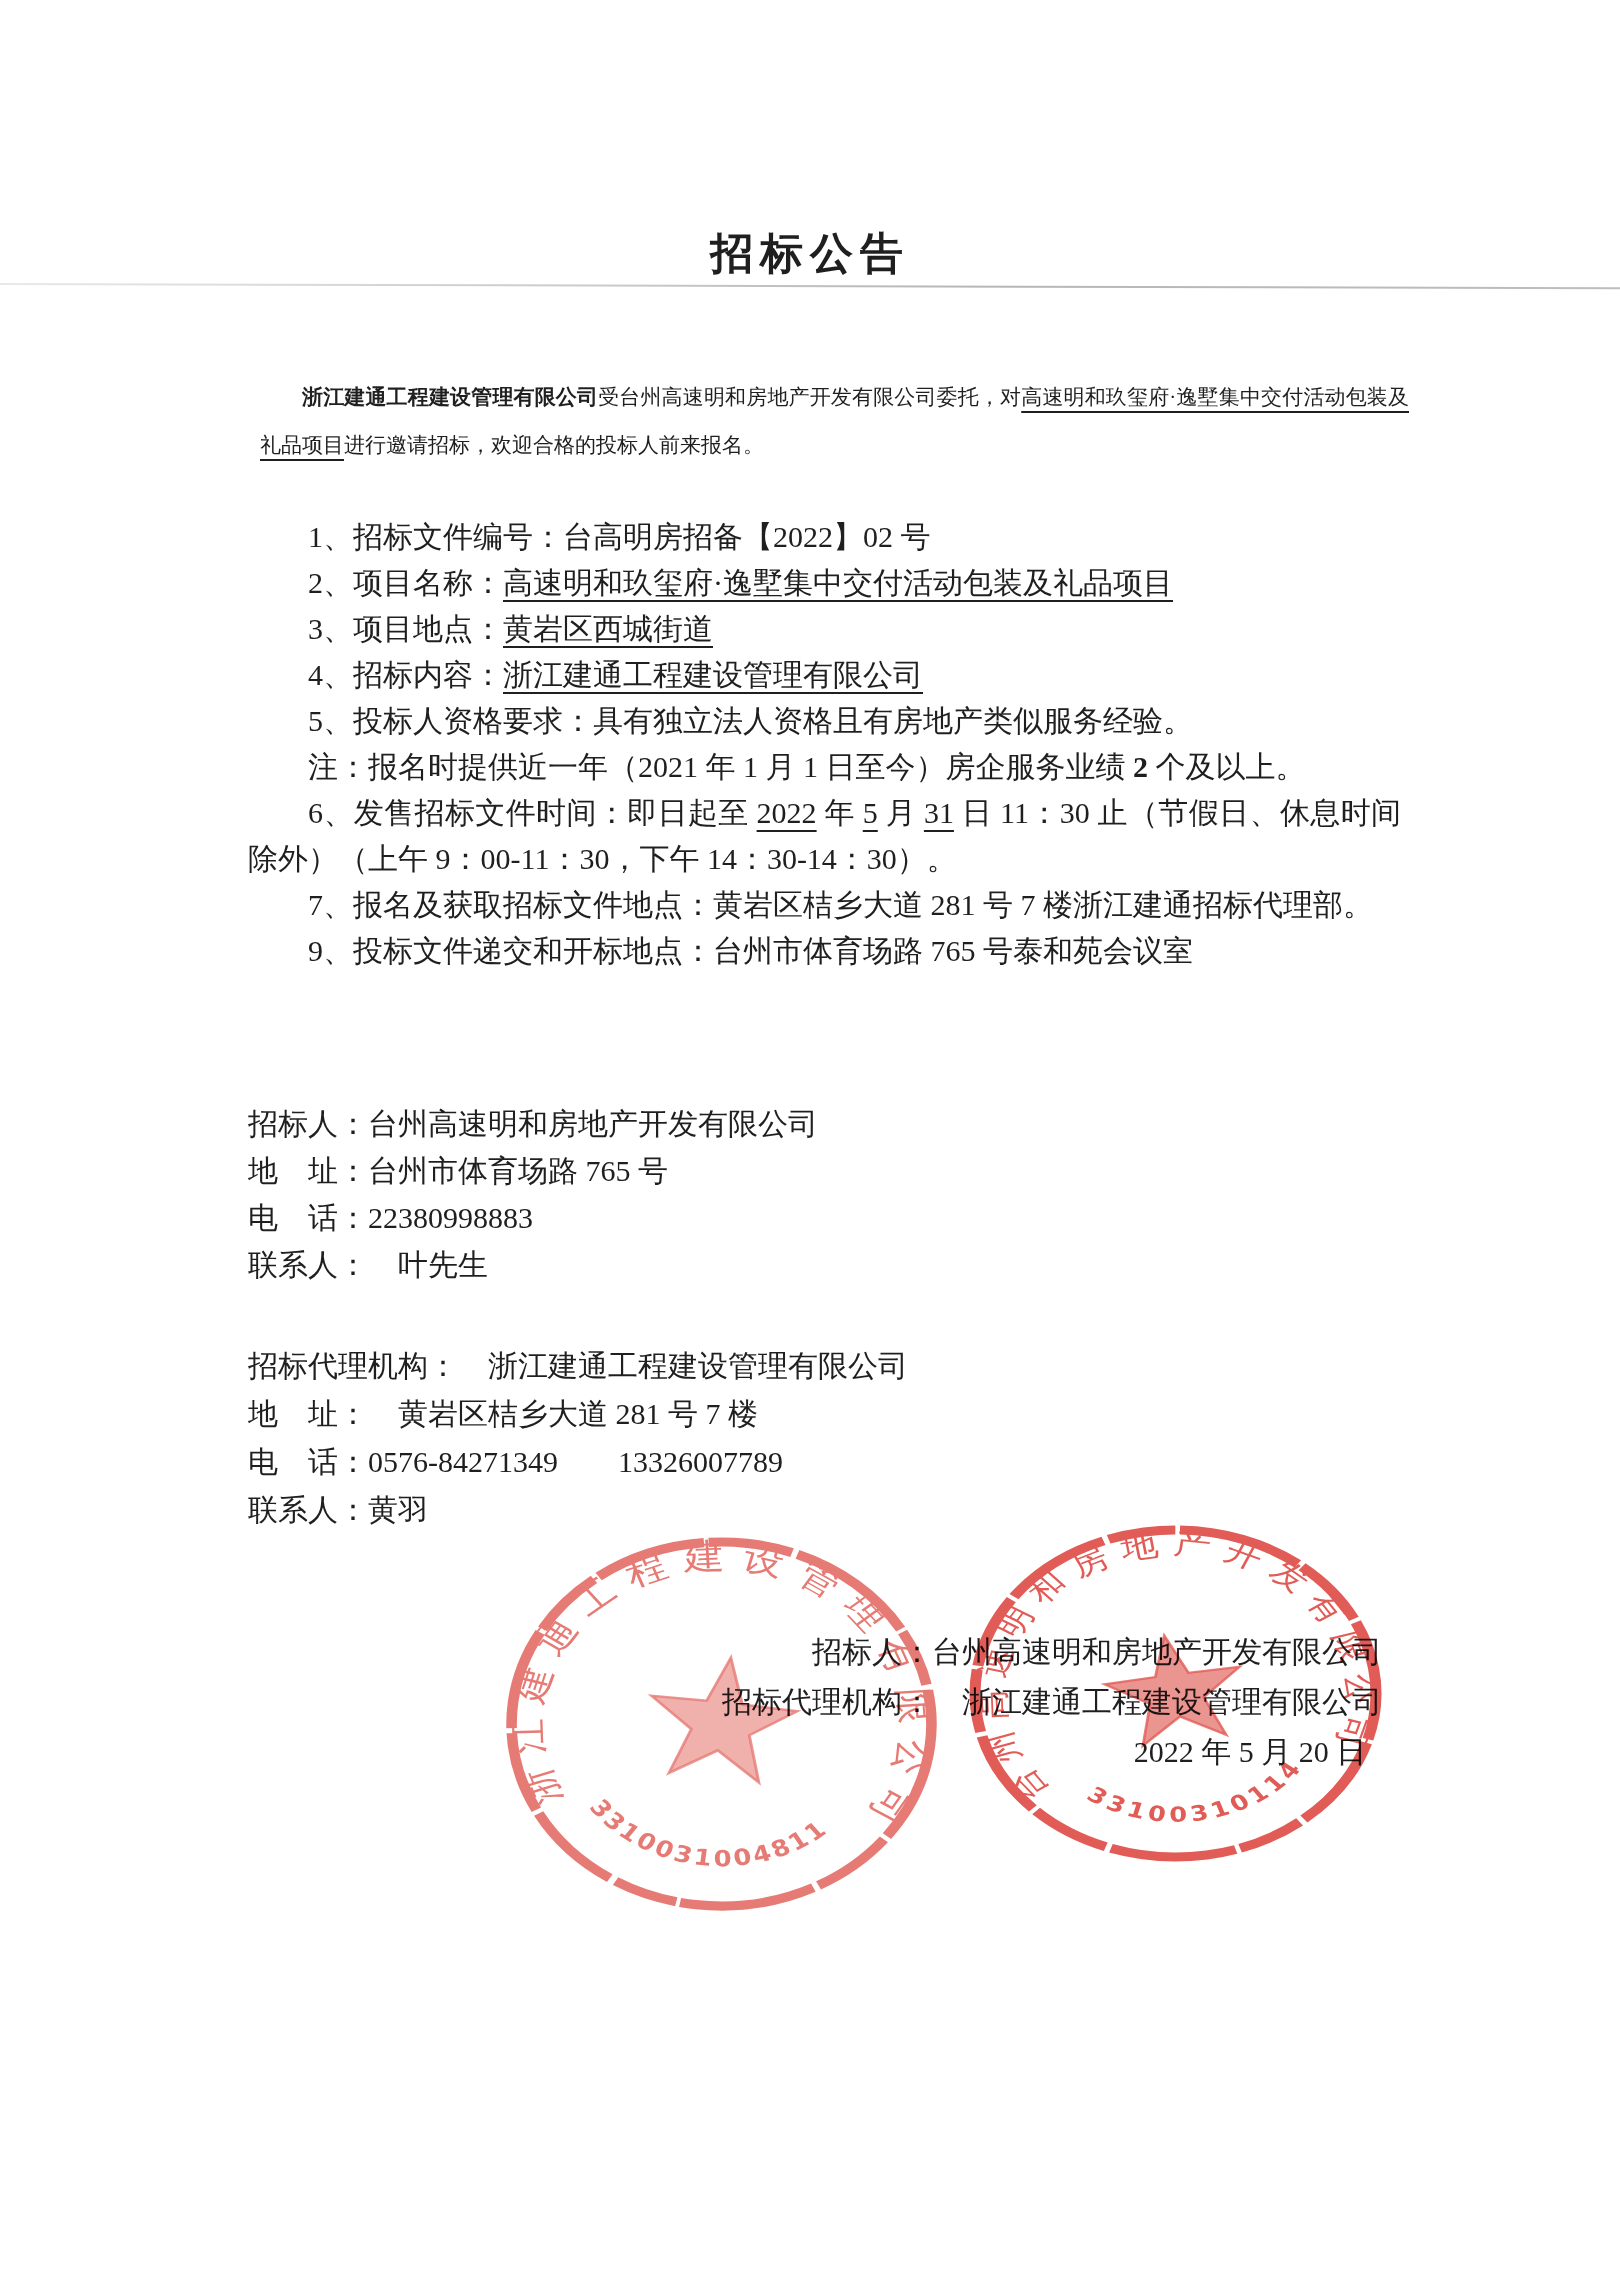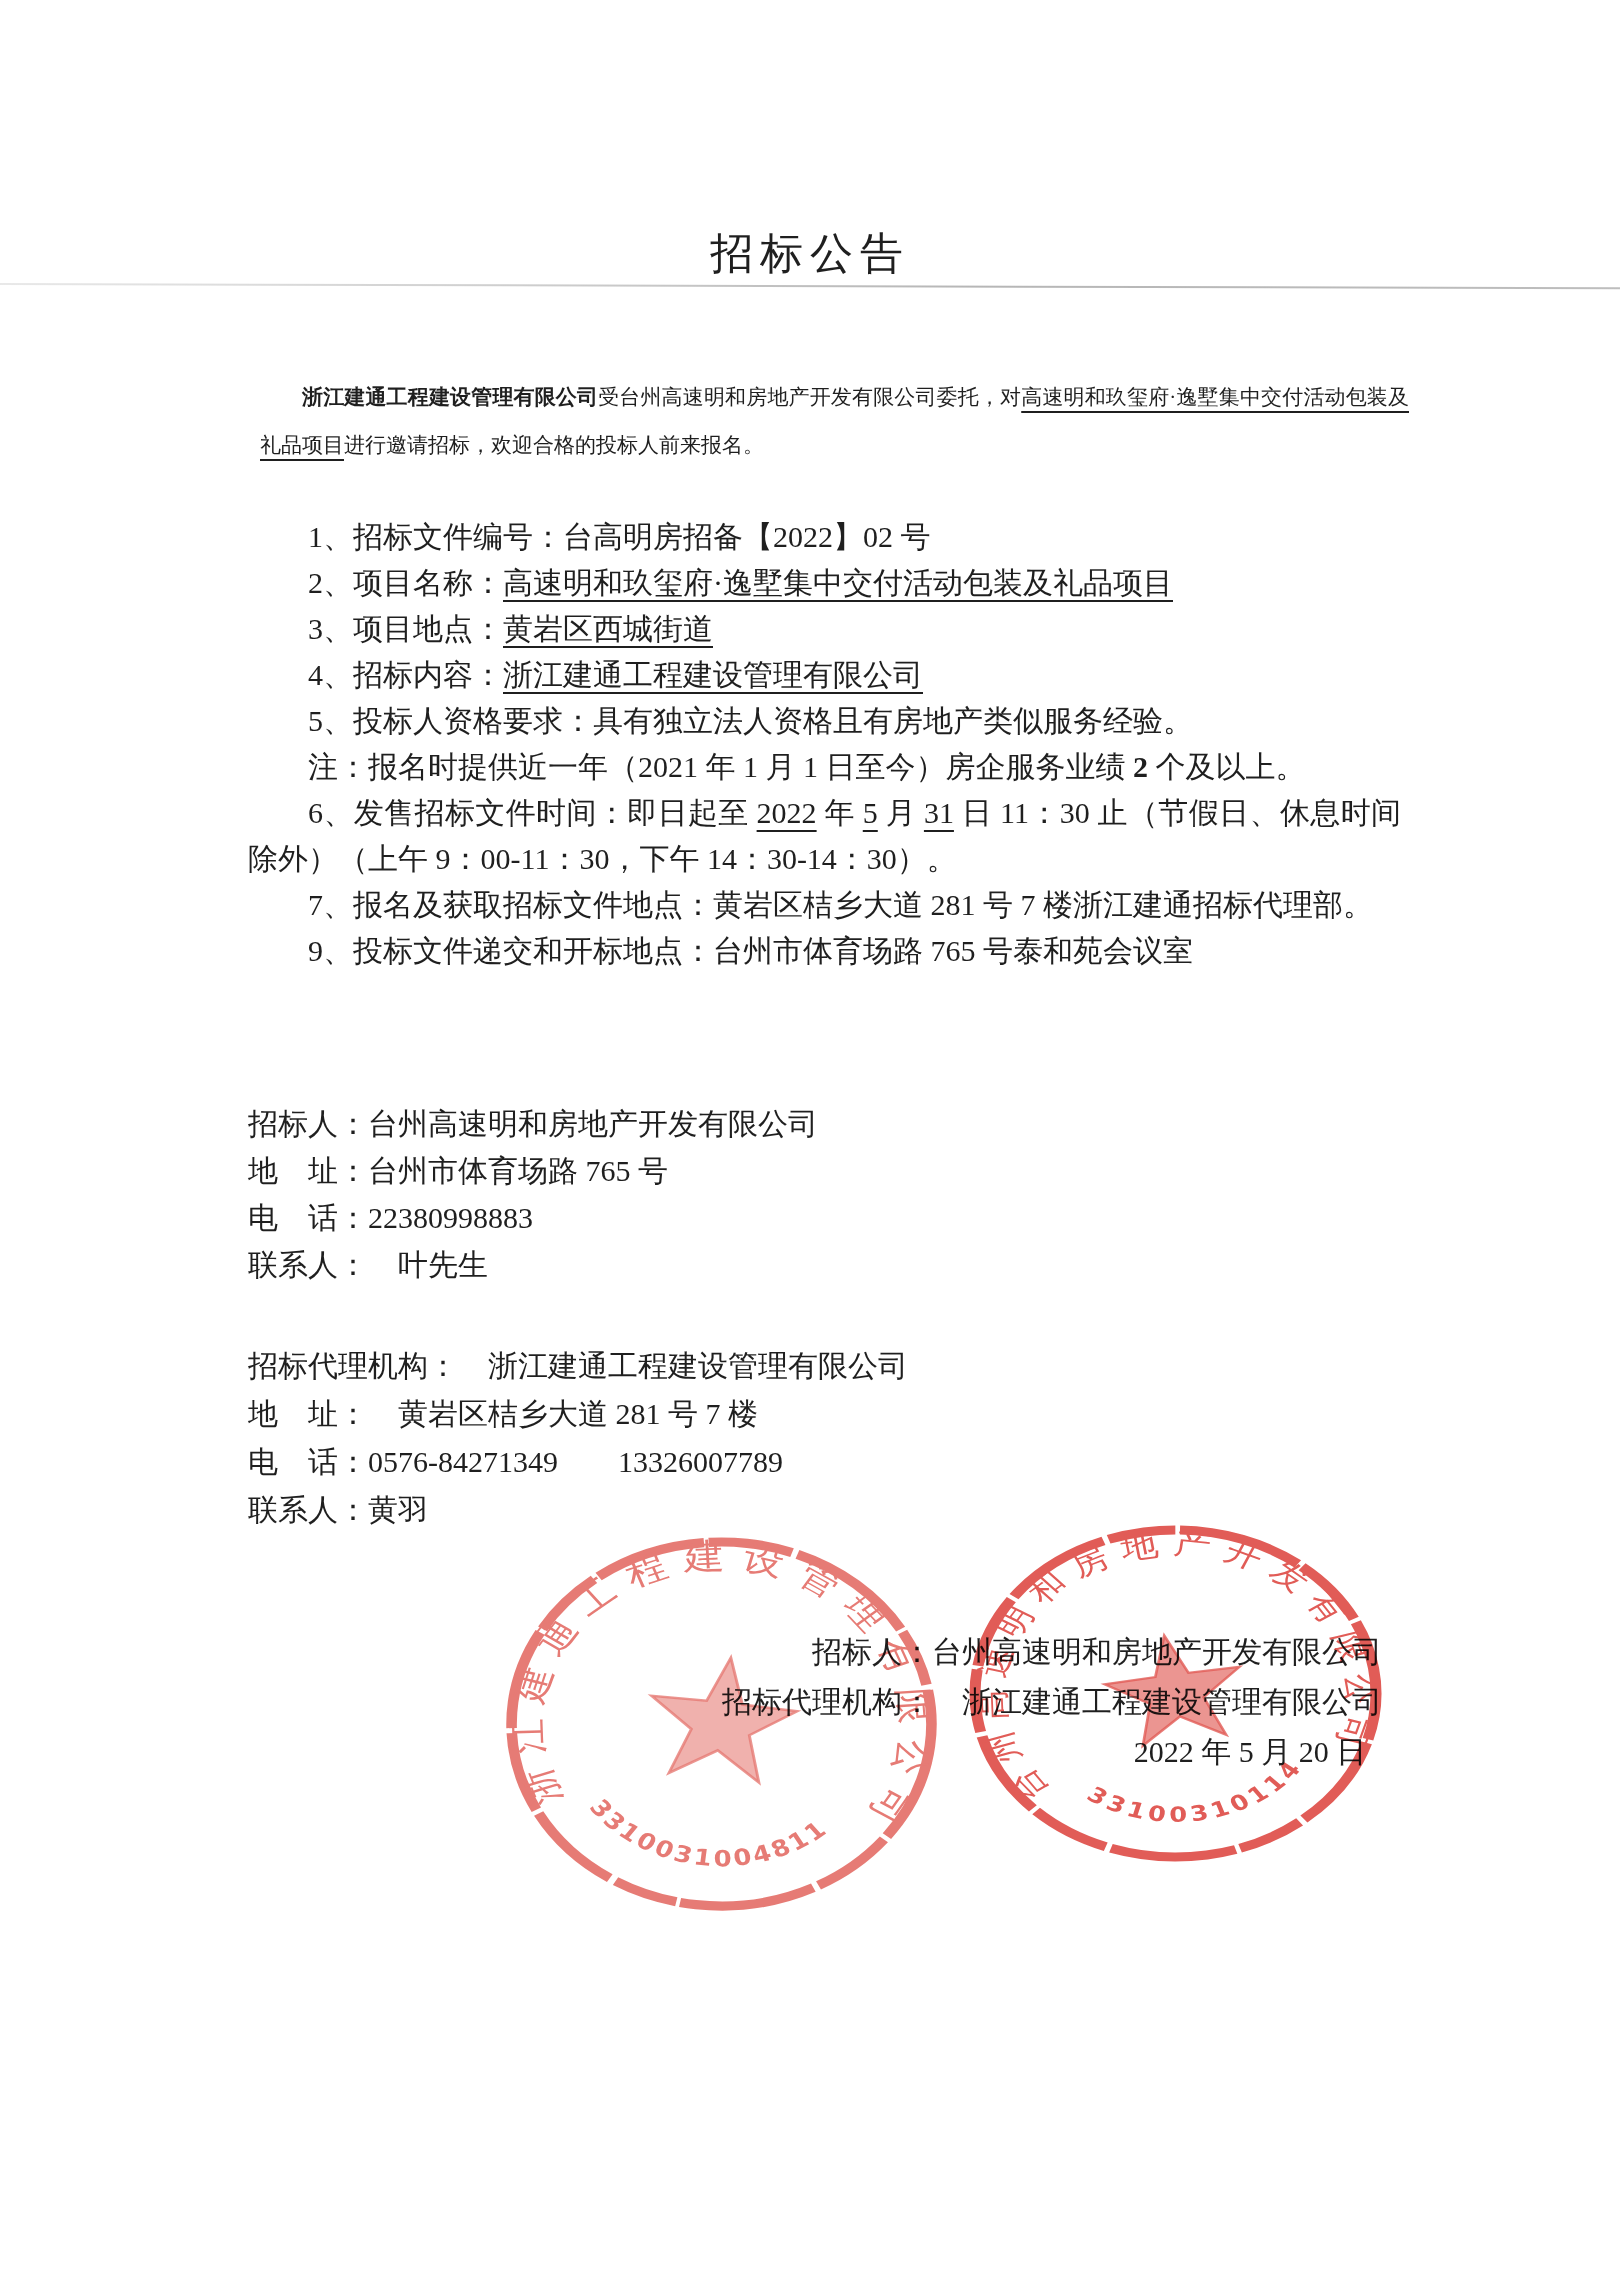--- a/index.html
+++ b/index.html
@@ -7,21 +7,21 @@
     position:relative;
     width:1620px;height:2292px;
     background:#ffffff;
     font-family:"Liberation Serif","DejaVu Serif",serif;
     color:#1f1f1f;
     overflow:hidden;
   }
   .title{
     position:absolute;top:225px;left:0;width:100%;
     margin:0;text-align:center;
-    font-size:43px;font-weight:400;letter-spacing:6.9px;
+    font-size:43px;font-weight:700;letter-spacing:6.9px;
   }
   .hairline{
     position:absolute;top:283px;left:0;width:1627px;height:2px;
     background:linear-gradient(to right,rgba(130,130,130,.18),rgba(110,110,110,.5) 60%,rgba(110,110,110,.45));
     transform:rotate(0.15deg);transform-origin:left center;
   }
   .intro{
     position:absolute;top:361px;left:248px;width:1149px;
     margin:12px;font-size:21px;line-height:48px;
     text-indent:2em;text-align:justify;

